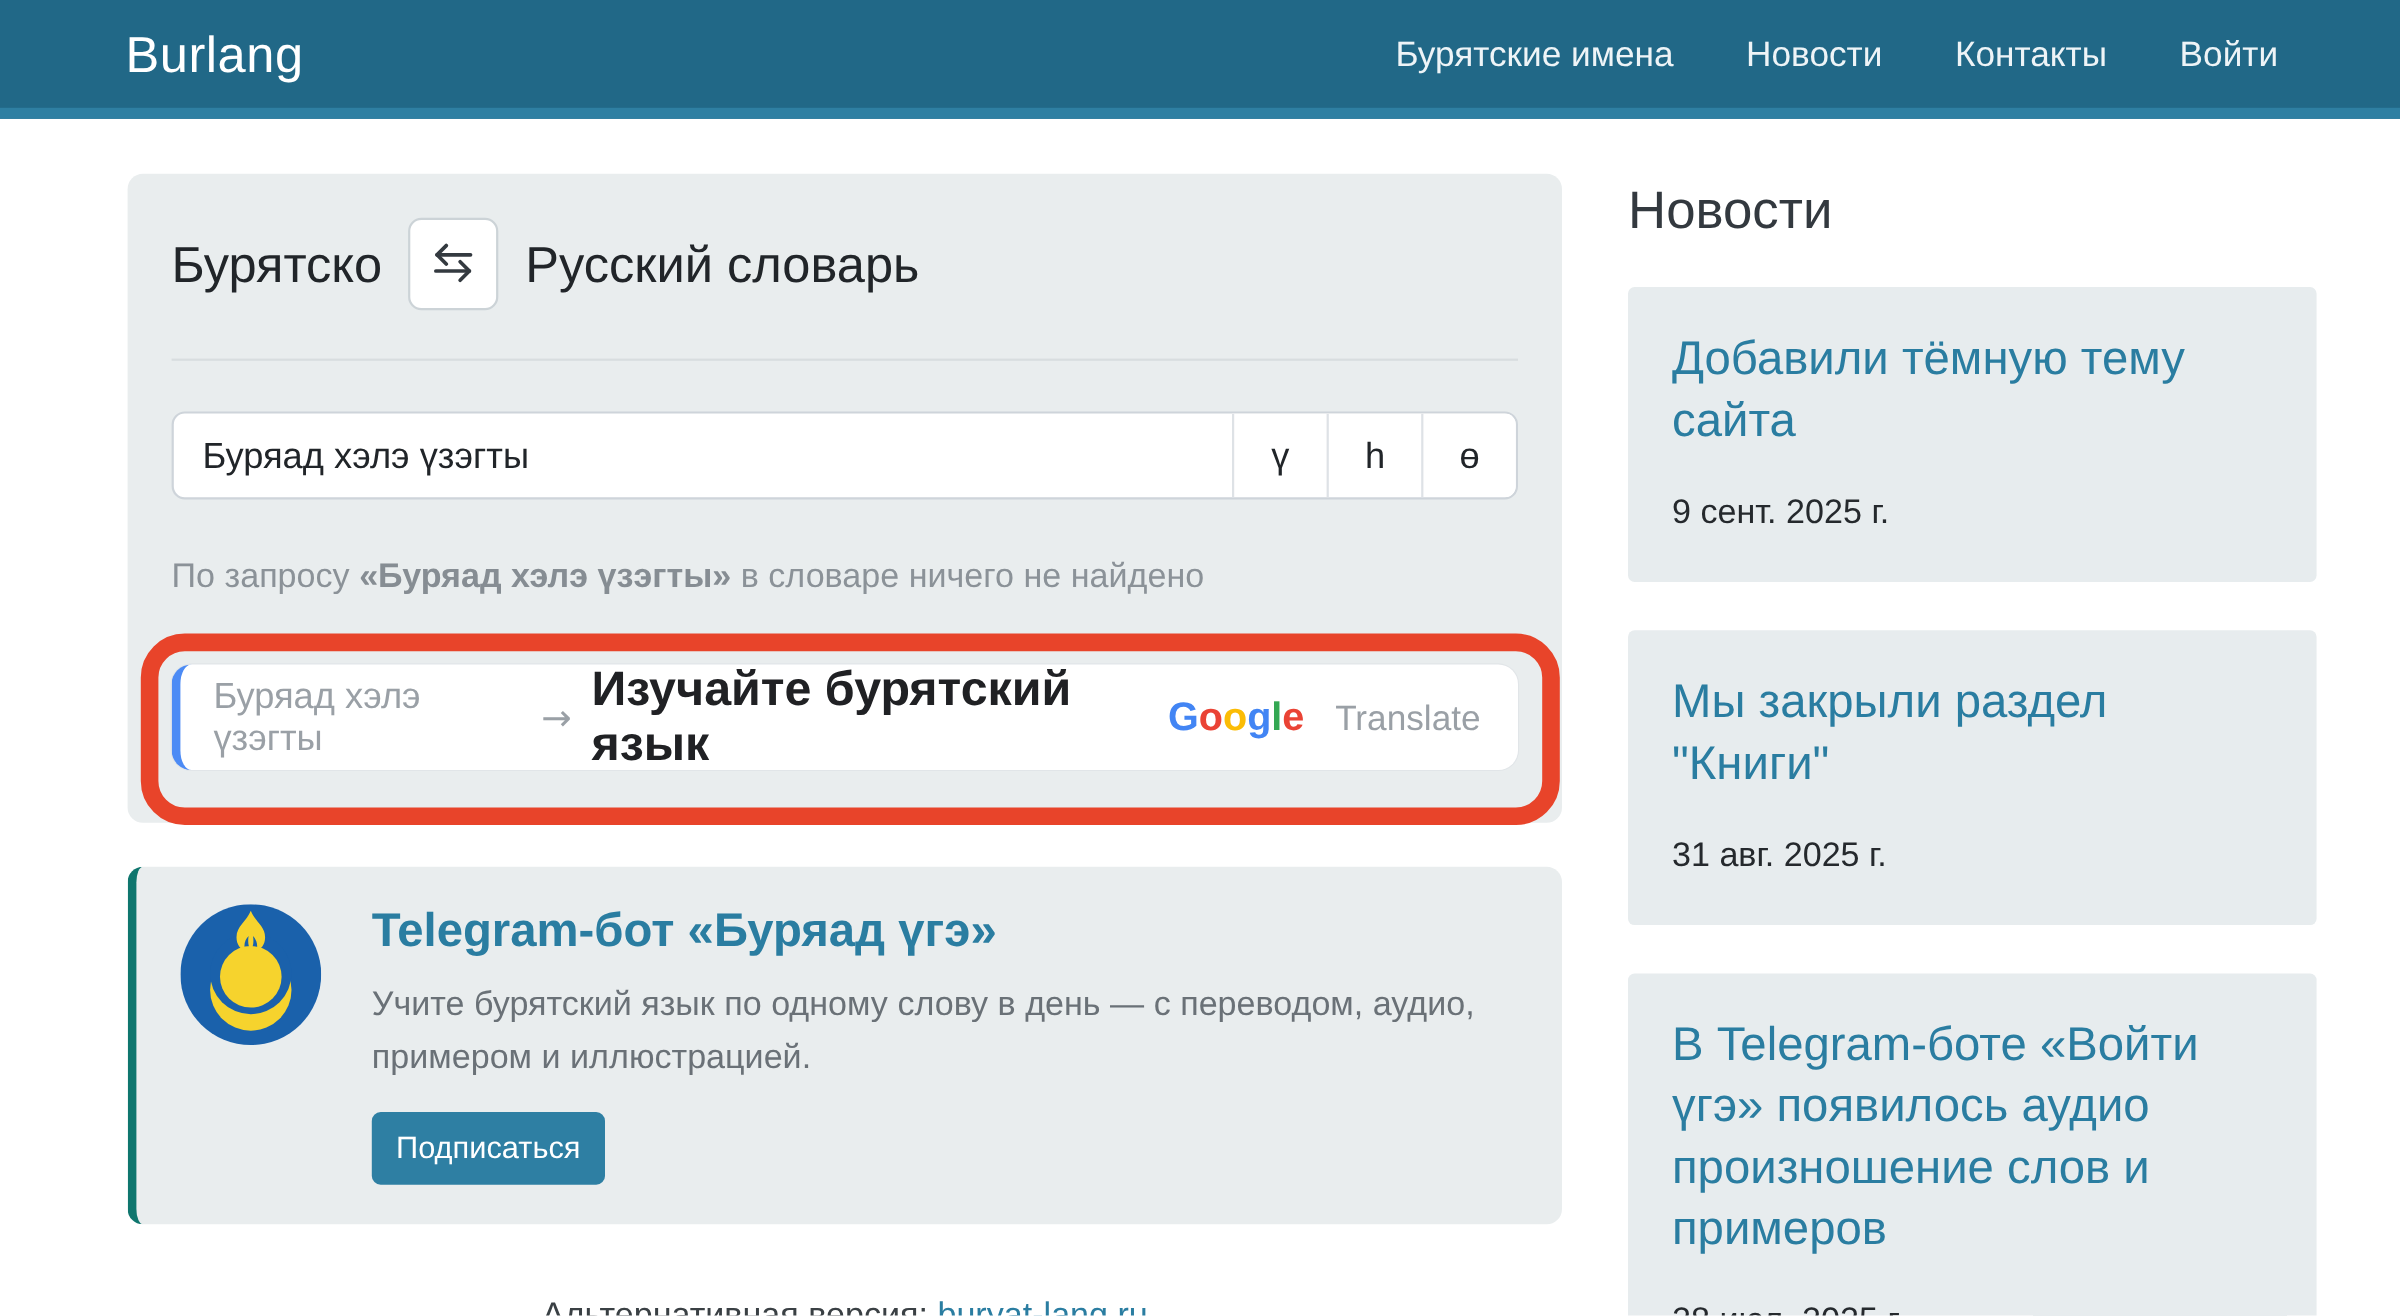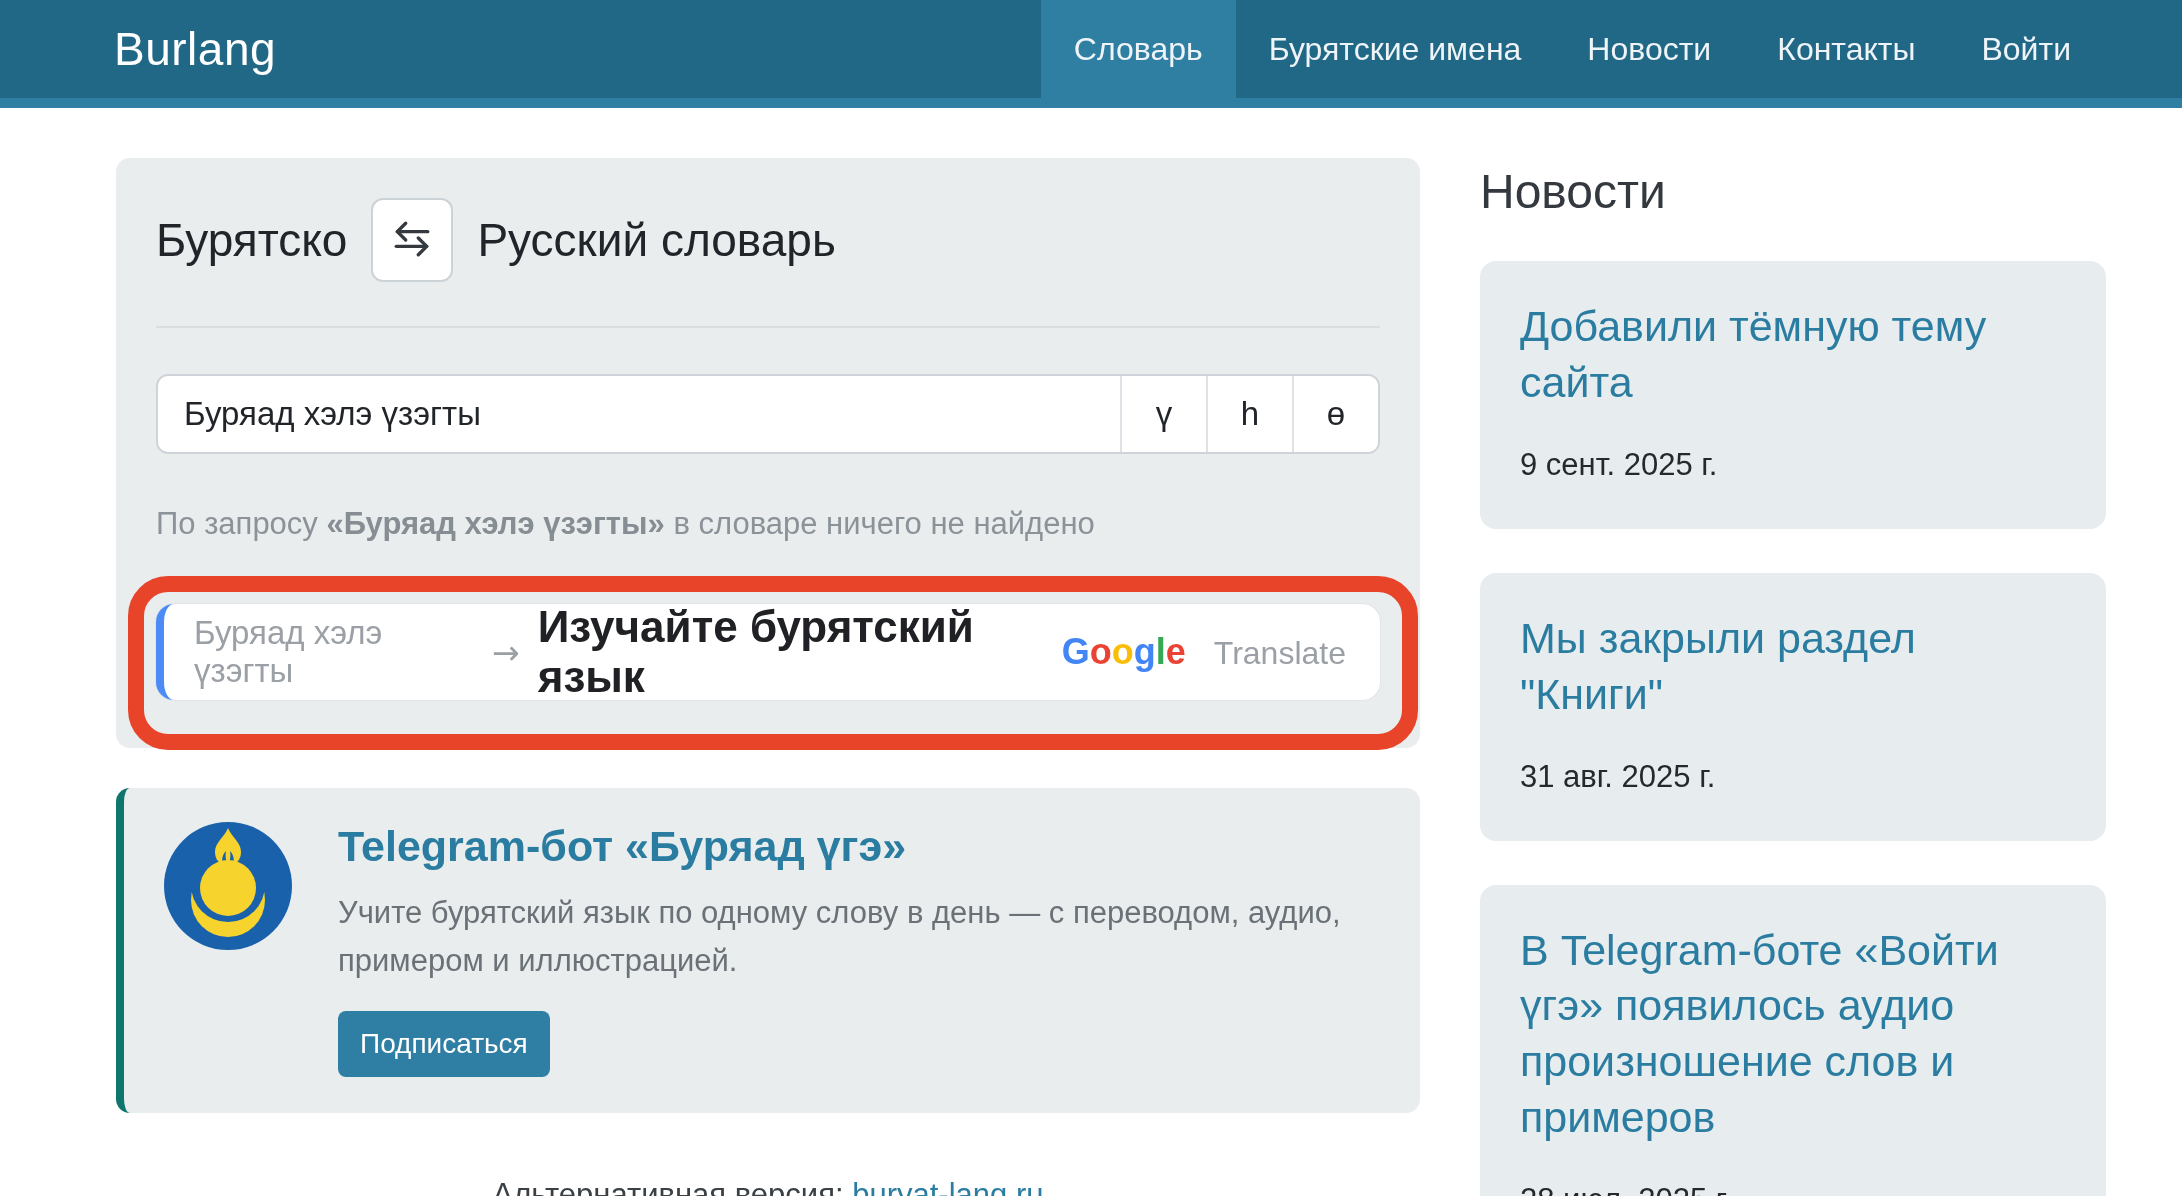--- a/index.html
+++ b/index.html
@@ -107,36 +107,35 @@
     font-family:inherit; font-size:28px; border:none; border-radius:8px;
     padding:17px 22px; cursor:pointer;
   }
 
   .alt-line { margin-top:64px; text-align:center; font-size:31px; color:#3a4044; }
   .alt-link { color:#2a7da1; text-decoration:none; cursor:pointer; }
 
   
   .news-heading { font-size:48px; font-weight:400; color:#33393f; margin:6px 0 42px; }
   .news-card {
-    background:#e7ecee; border-radius:16px;
+    background:#e7ecee; border-radius:6px;
     padding:38px 40px 46px; margin-bottom:44px; 
   }
   .news-title {
     font-size:43px; font-weight:500; color:#2a7da1; line-height:1.3;
     cursor:pointer; text-decoration:none; display:block;
   }
   .news-date { margin-top:36px; font-size:31px; color:#25292d; }
 </style>
 </head>
 <body>
 
 <header class="topbar">
   <div class="brand">Burlang</div>
   <nav class="nav">
-    <div class="nav-item active">Словарь</div>
     <div class="nav-item">Бурятские имена</div>
     <div class="nav-item">Новости</div>
     <div class="nav-item">Контакты</div>
     <div class="nav-item">Войти</div>
   </nav>
 </header>
 
 <div class="page">
 
   <main class="col-main">

